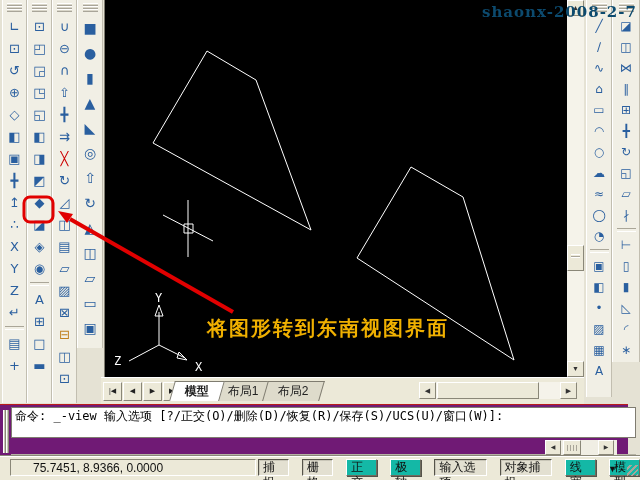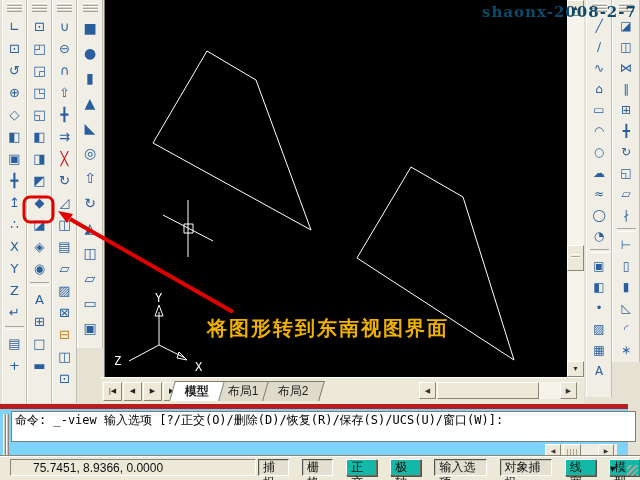--- a/index.html
+++ b/index.html
@@ -47,21 +47,21 @@
   .tab{height:19px;line-height:19px;padding:0 12px;margin-left:-7px;transform:skewX(-16deg);
      border:1px solid #7f7c70;border-bottom:none;background:#dedbcb;font-size:12px;color:#222;cursor:pointer;}
   .tab.sel{background:#fff;font-weight:bold;z-index:5;}
   .tab span{display:inline-block;transform:skewX(16deg);}
   #hs-left{left:318px;top:4px;width:17px;height:17px;font-size:7px;line-height:15px;}
   #hs-thumb{position:absolute;left:336px;top:4px;width:102px;height:17px;background:#ece9d8;border:1px solid;
      border-color:#fff #8a8778 #8a8778 #fff;box-sizing:border-box;cursor:pointer;}
   #hs-right{left:459px;top:4px;width:17px;height:17px;font-size:7px;line-height:15px;}
   #hs-track{position:absolute;left:318px;top:4px;width:158px;height:17px;background:#f5f3ea;}
   
-  #cmdwin{position:absolute;left:0;top:404px;width:628px;height:51px;background:#7dd3fc;border-top:5px solid #b91c1c;}
+  #cmdwin{position:absolute;left:0;top:404px;width:628px;height:51px;background:#701a75;border-top:1px solid #b91c1c;}
   #cmd-grip{position:absolute;left:3px;top:5px;width:6px;height:43px;
      background:repeating-linear-gradient(90deg,#fff 0 1px,#cac7b8 1px 2px,#8a8778 2px 3px);cursor:move;}
   #cmd-history{position:absolute;left:11px;top:2px;width:625px;height:31px;background:#fff;border:1px solid #7f7c70;
      box-sizing:border-box;font-family:"DejaVu Sans Mono",monospace;font-size:12px;line-height:14px;color:#000;
      padding:1px 3px;white-space:nowrap;overflow:hidden;}
   #cmd-input{position:absolute;left:11px;top:35px;width:625px;height:15px;background:#fff;border:1px solid #b5b2a4;
      box-sizing:border-box;font-family:"DejaVu Sans Mono",monospace;font-size:12px;line-height:13px;color:#000;padding:0 3px;margin-top:14px;}
   #cmd-sb{position:absolute;left:545px;top:35px;width:72px;height:15px;background:#f0eee4;}
   #cmd-sb .sb-btn{width:16px;height:15px;font-size:6px;line-height:13px;}
   #cs-thumb{position:absolute;left:18px;top:0;width:18px;height:15px;background:#ece9d8;border:1px solid;

